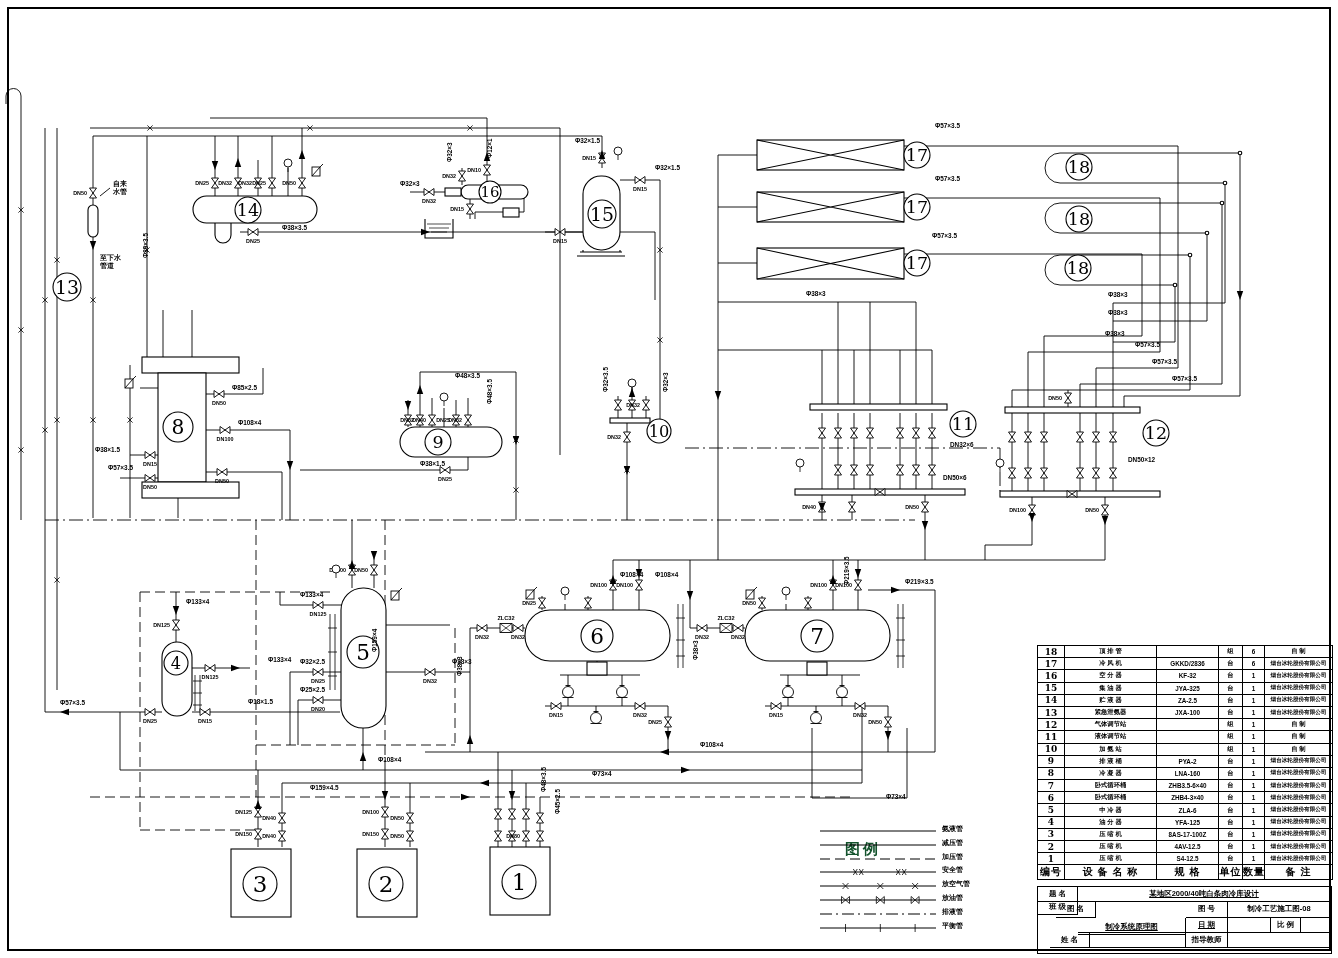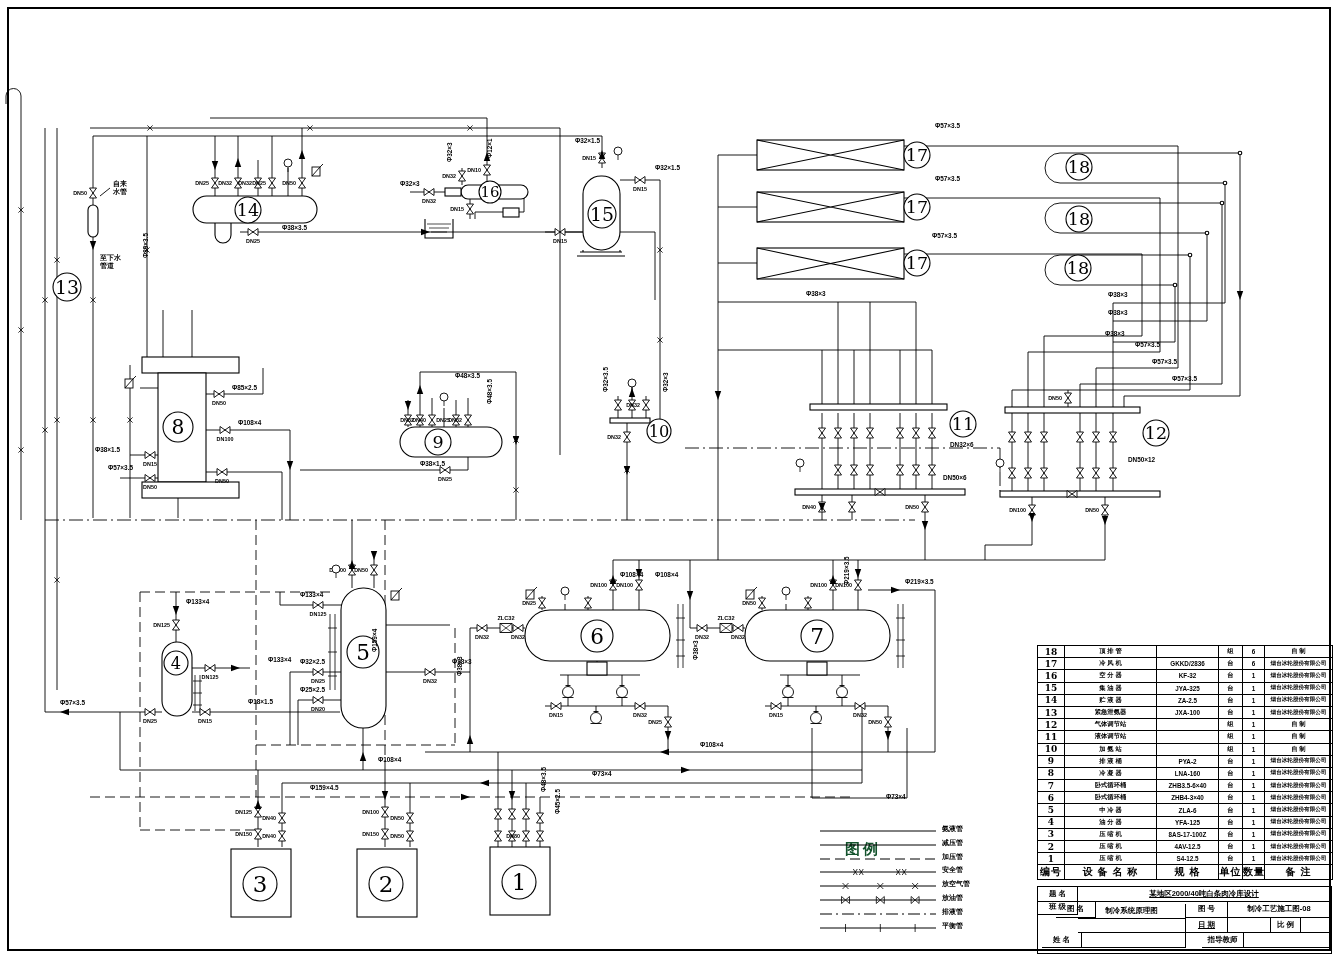--- a/index.html
+++ b/index.html
@@ -805,28 +805,28 @@
           <td>数量</td>
           <td>备 注</td>
         </tr>
       </tbody>
 </table>
 
 <div id="tblock">
       <div class="tbc" style="left: 0px; top: 0px; width: 40px; height: 15.3px;">题  名</div>
       <div class="tbc" style="left: 40px; top: 0px; width: 253px; height: 15.3px; text-decoration: underline;">某地区2000/40吨白条肉冷库设计</div>
       <div class="tbc" style="left: 18px; top: 15.3px; width: 40px; height: 15.3px;">图  名</div>
-      <div class="tbc" style="left: 40px; top: 17px; width: 108px; height: 15.3px;">制冷系统原理图</div>
+      <div class="tbc" style="left: 40px; top: 33px; width: 108px; height: 15.3px; text-decoration: underline;">制冷系统原理图</div>
       <div class="tbc" style="left: 148px; top: 15.3px; width: 42px; height: 15.3px;">图  号</div>
       <div class="tbc" style="left: 190px; top: 15.3px; width: 103px; height: 15.3px;">制冷工艺施工图-08</div>
       <div class="tbc" style="left: 0px; top: 13px; width: 40px; height: 15.3px;">班  级</div>
       <div class="tbc" style="left: 40px; top: 30.6px; width: 108px; height: 15.3px;"></div>
       <div class="tbc" style="left: 148px; top: 30.6px; width: 42px; height: 15.3px; text-decoration: underline;">日  期</div>
       <div class="tbc" style="left: 190px; top: 30.6px; width: 43px; height: 15.3px;"></div>
       <div class="tbc" style="left: 233px; top: 30.6px; width: 30px; height: 15.3px;">比  例</div>
       <div class="tbc" style="left: 263px; top: 30.6px; width: 30px; height: 15.3px;"></div>
-      <div class="tbc" style="left: 4px; top: 45.9px; width: 40px; height: 15.3px;">姓  名</div>
+      <div class="tbc" style="left: 12px; top: 45.9px; width: 40px; height: 15.3px;">姓  名</div>
       <div class="tbc" style="left: 40px; top: 45.9px; width: 108px; height: 15.3px;"></div>
-      <div class="tbc" style="left: 148px; top: 45.9px; width: 42px; height: 15.3px; margin-left: 16px;">指导教师</div>
+      <div class="tbc" style="left: 148px; top: 45.9px; width: 42px; height: 15.3px;">指导教师</div>
       <div class="tbc" style="left: 190px; top: 45.9px; width: 103px; height: 15.3px;"></div>
     </div>
 
 </div>
 
 </body></html>

